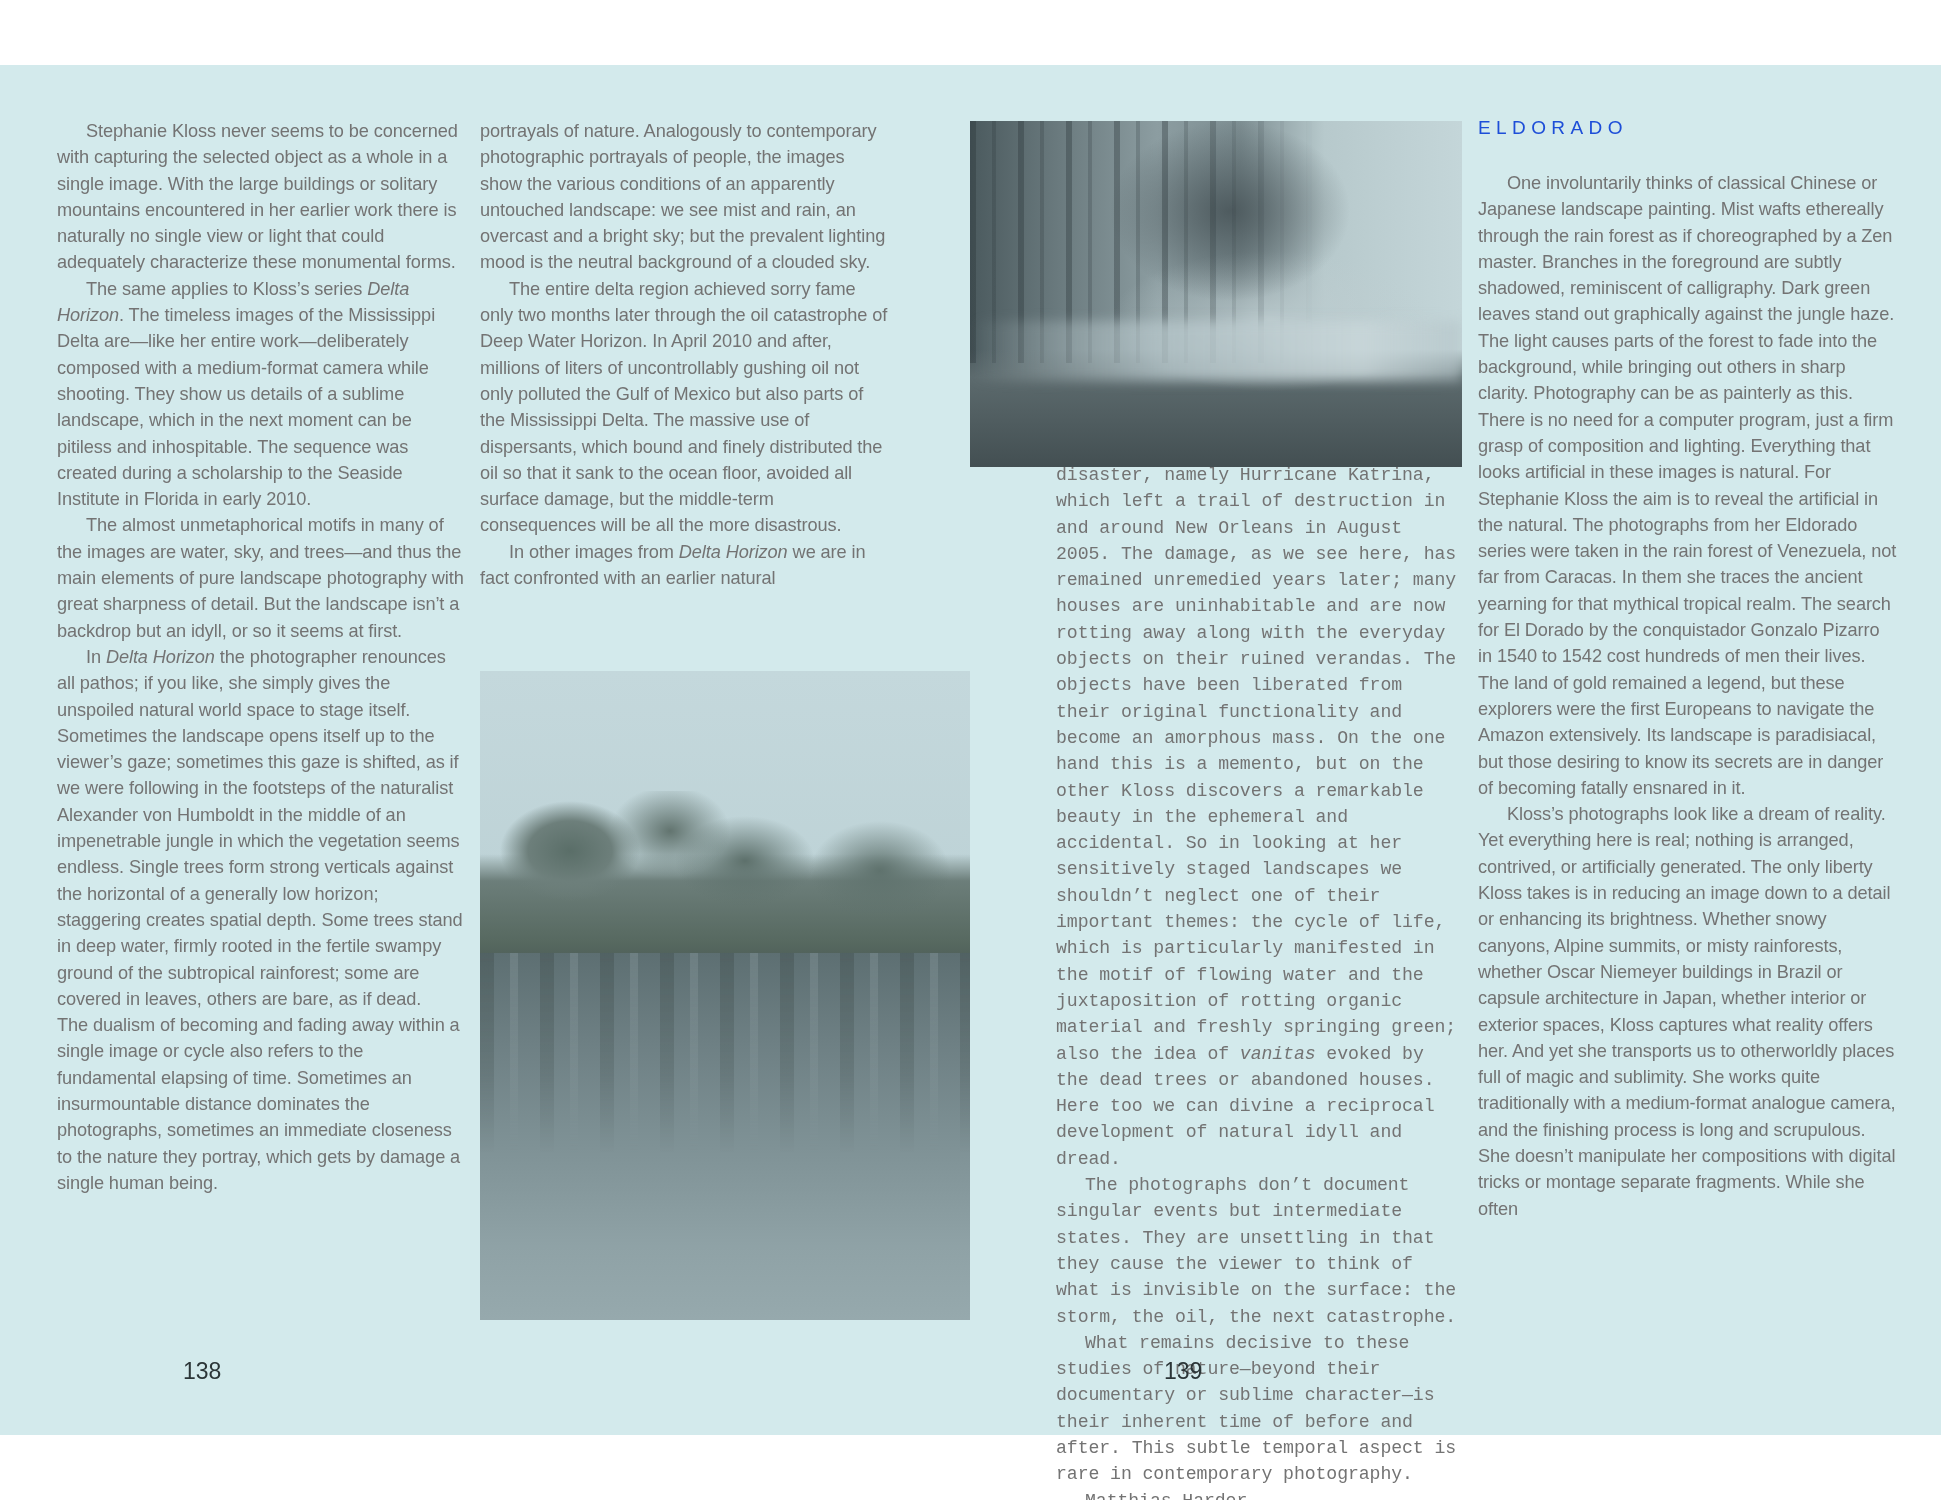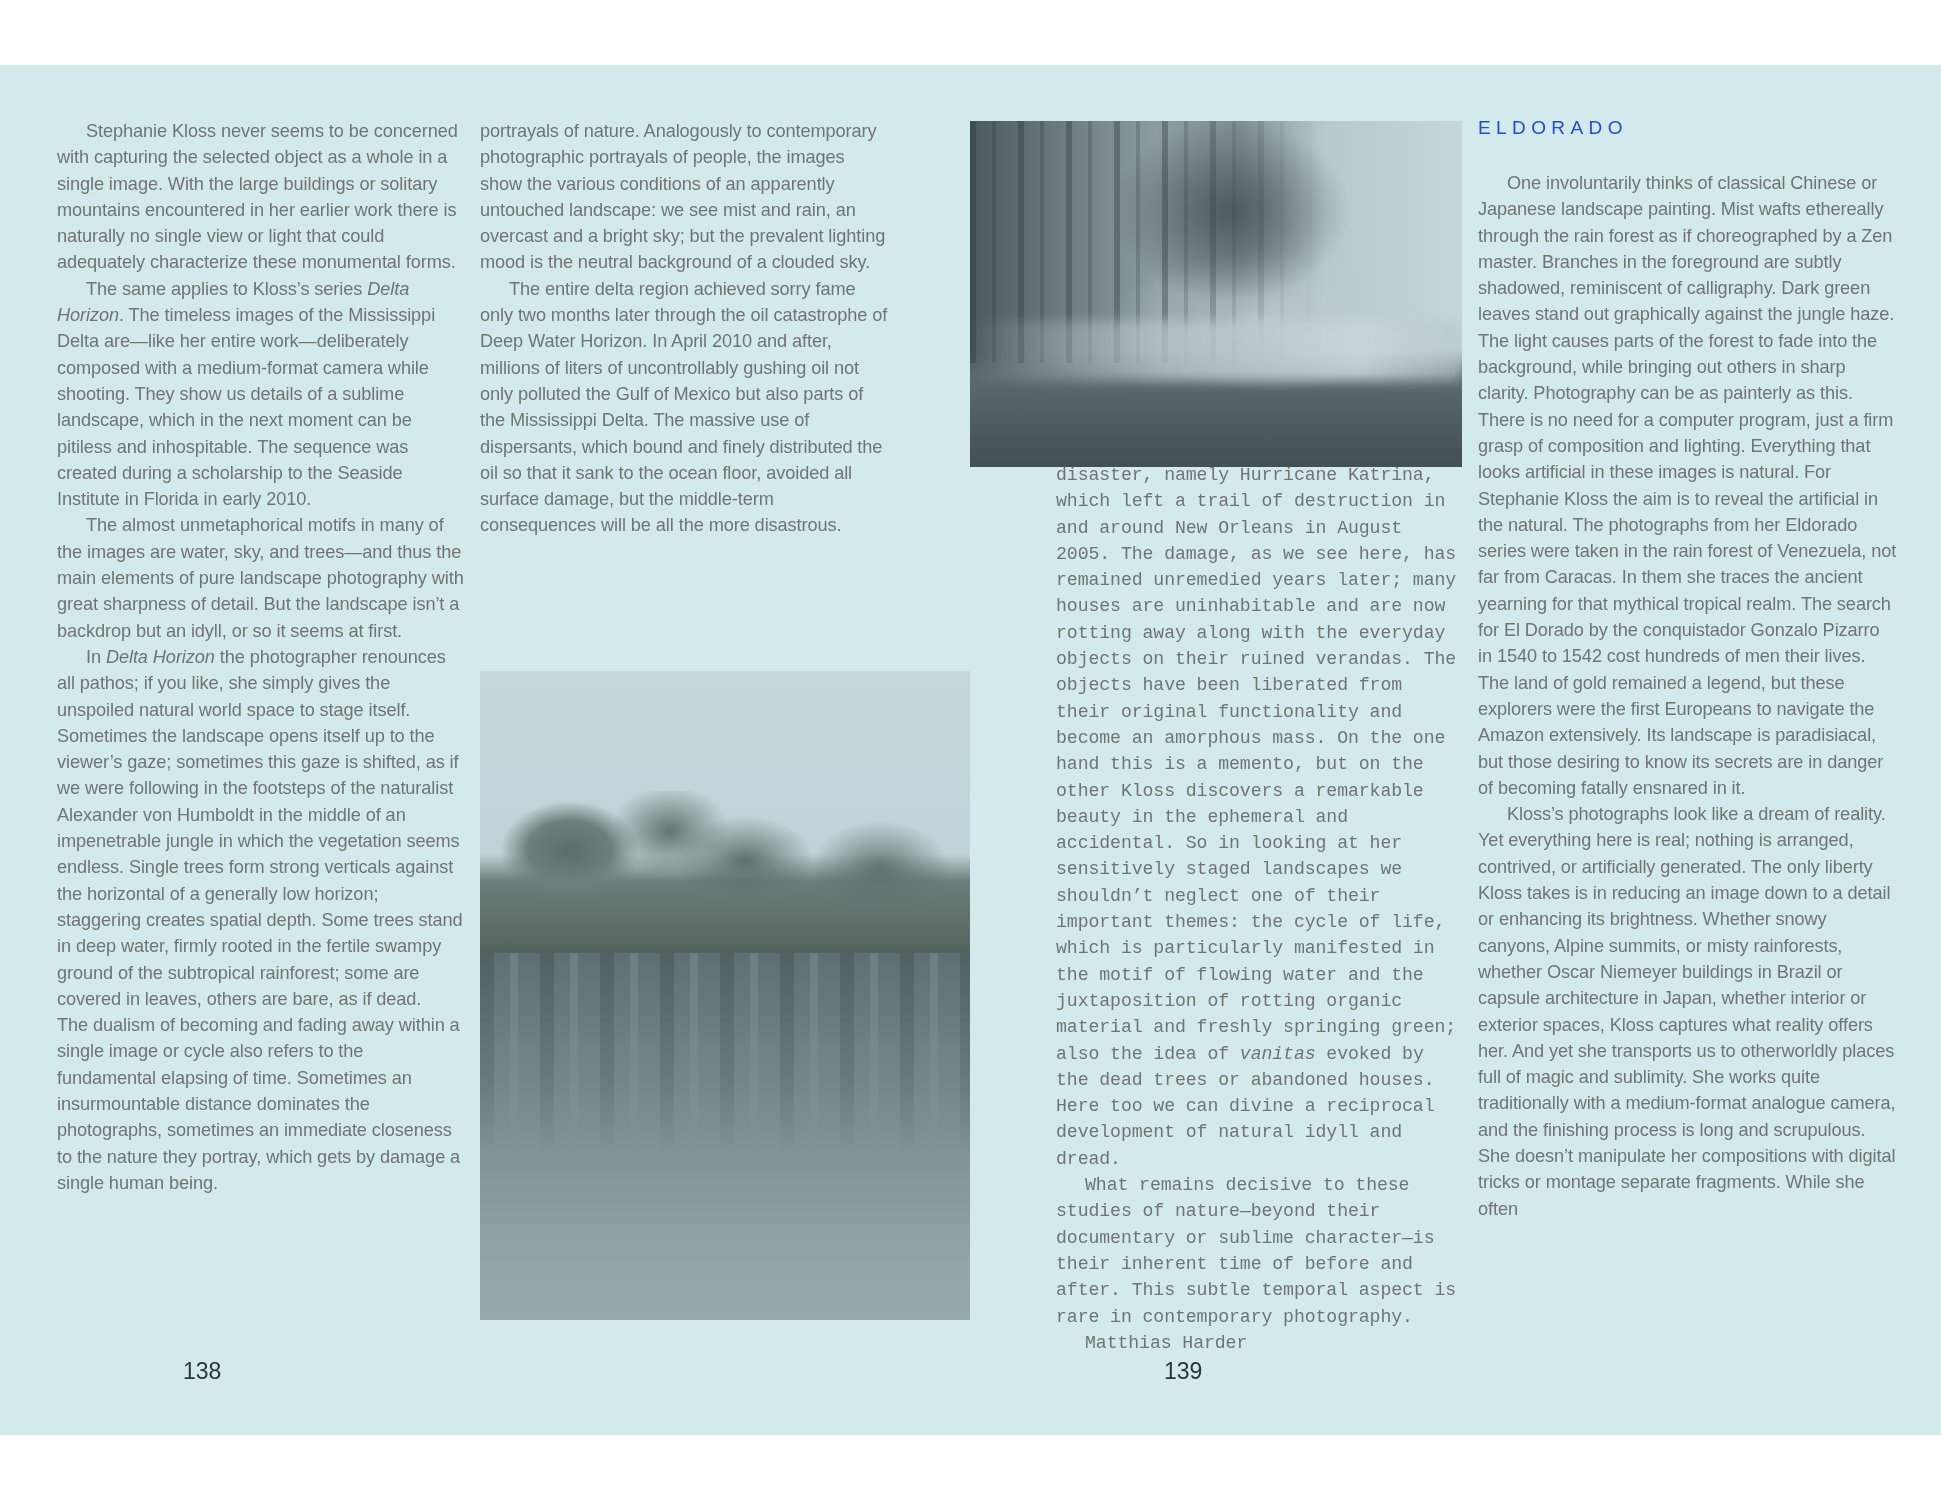--- a/index.html
+++ b/index.html
@@ -92,37 +92,39 @@
     <p><span>Stephanie Kloss never seems to be concerned with capturing the selected object as a whole in a single image. With the large buildings or solitary mountains encountered in her earlier work there is naturally no single view or light that could adequately characterize these monumental forms.</span></p>
     <p><span>The same applies to Kloss’s series </span><em>Delta Horizon</em><span>. The timeless images of the Mississippi Delta are—like her entire work—deliberately composed with a medium-format camera while shooting. They show us details of a sublime landscape, which in the next moment can be pitiless and inhospitable. The sequence was created during a scholarship to the Seaside Institute in Florida in early 2010.</span></p>
     <p><span>The almost unmetaphorical motifs in many of the images are water, sky, and trees—and thus the main elements of pure landscape photography with great sharpness of detail. But the landscape isn’t a backdrop but an idyll, or so it seems at first.</span></p>
     <p><span>In </span><em>Delta Horizon</em><span> the photographer renounces all pathos; if you like, she simply gives the unspoiled natural world space to stage itself. Sometimes the landscape opens itself up to the viewer’s gaze; sometimes this gaze is shifted, as if we were following in the footsteps of the naturalist Alexander von Humboldt in the middle of an impenetrable jungle in which the vegetation seems endless. Single trees form strong verticals against the horizontal of a generally low horizon; staggering creates spatial depth. Some trees stand in deep water, firmly rooted in the fertile swampy ground of the subtropical rainforest; some are covered in leaves, others are bare, as if dead.</span></p>
     <p class="noindent"><span>The dualism of becoming and fading away within a single image or cycle also refers to the fundamental elapsing of time. Sometimes an insurmountable distance dominates the photographs, sometimes an immediate closeness to the nature they portray, which gets by damage a single human being.</span></p>
   </div>
 
 <div class="col col2">
     <p class="noindent"><span>portrayals of nature. Analogously to contemporary photographic portrayals of people, the images show the various conditions of an apparently untouched landscape: we see mist and rain, an overcast and a bright sky; but the prevalent lighting mood is the neutral background of a clouded sky.</span></p>
     <p><span>The entire delta region achieved sorry fame only two months later through the oil catastrophe of Deep Water Horizon. In April 2010 and after, millions of liters of uncontrollably gushing oil not only polluted the Gulf of Mexico but also parts of the Mississippi Delta. The massive use of dispersants, which bound and finely distributed the oil so that it sank to the ocean floor, avoided all surface damage, but the middle-term consequences will be all the more disastrous.</span></p>
+    <p><span>In other images from </span><em>Delta Horizon</em><span> we are in fact confronted with an earlier natural</span></p>
   </div>
 
 <div class="photo photo-swamp">
   <div class="swamp-trees"></div>
   <div class="swamp-water"></div>
   <div class="swamp-reflect"></div>
 </div>
 
 <div class="folio folio-left">138</div>
 
 <div class="photo photo-fog">
   <div class="fog-trees"></div>
   <div class="fog-mist"></div>
 </div>
 
 <div class="col col3">
     <p class="noindent"><span>disaster, namely Hurricane Katrina, which left a trail of destruction in and around New Orleans in August 2005. The damage, as we see here, has remained unremedied years later; many houses are uninhabitable and are now rotting away along with the everyday objects on their ruined verandas. The objects have been liberated from their original functionality and become an amorphous mass. On the one hand this is a memento, but on the other Kloss discovers a remarkable beauty in the ephemeral and accidental. So in looking at her sensitively staged landscapes we shouldn’t neglect one of their important themes: the cycle of life, which is particularly manifested in the motif of flowing water and the juxtaposition of rotting organic material and freshly springing green; also the idea of </span><em>vanitas</em><span> evoked by the dead trees or abandoned houses. Here too we can divine a reciprocal development of natural idyll and dread.</span></p>
+    <p><span>The photographs don’t document singular events but intermediate states. They are unsettling in that they cause the viewer to think of what is invisible on the surface: the storm, the oil, the next catastrophe.</span></p>
     <p><span>What remains decisive to these studies of nature—beyond their documentary or sublime character—is their inherent time of before and after. This subtle temporal aspect is rare in contemporary photography.</span></p>
     <p><span>Matthias Harder</span></p>
   </div>
 
 <div class="heading">ELDORADO</div>
 
 <div class="col col4">
     <p><span>One involuntarily thinks of classical Chinese or Japanese landscape painting. Mist wafts ethereally through the rain forest as if choreographed by a Zen master. Branches in the foreground are subtly shadowed, reminiscent of calligraphy. Dark green leaves stand out graphically against the jungle haze. The light causes parts of the forest to fade into the background, while bringing out others in sharp clarity. Photography can be as painterly as this. There is no need for a computer program, just a firm grasp of composition and lighting. Everything that looks artificial in these images is natural. For Stephanie Kloss the aim is to reveal the artificial in the natural. The photographs from her Eldorado series were taken in the rain forest of Venezuela, not far from Caracas. In them she traces the ancient yearning for that mythical tropical realm. The search for El Dorado by the conquistador Gonzalo Pizarro in 1540 to 1542 cost hundreds of men their lives. The land of gold remained a legend, but these explorers were the first Europeans to navigate the Amazon extensively. Its landscape is paradisiacal, but those desiring to know its secrets are in danger of becoming fatally ensnared in it.</span></p>
     <p><span>Kloss’s photographs look like a dream of reality. Yet everything here is real; nothing is arranged, contrived, or artificially generated. The only liberty Kloss takes is in reducing an image down to a detail or enhancing its brightness. Whether snowy canyons, Alpine summits, or misty rainforests, whether Oscar Niemeyer buildings in Brazil or capsule architecture in Japan, whether interior or exterior spaces, Kloss captures what reality offers her. And yet she transports us to otherworldly places full of magic and sublimity. She works quite traditionally with a medium-format analogue camera, and the finishing process is long and scrupulous. She doesn’t manipulate her compositions with digital tricks or montage separate fragments. While she often</span></p>
   </div>

